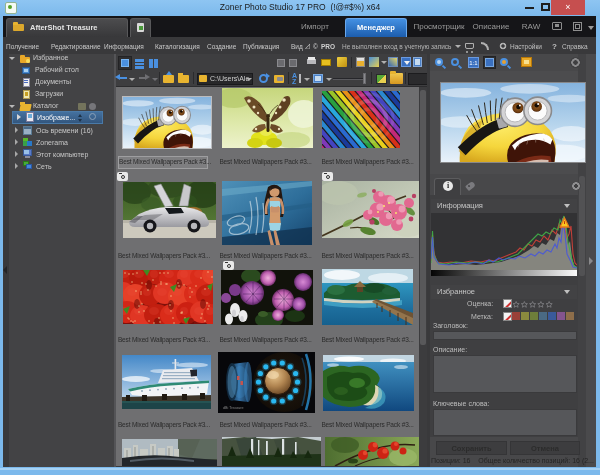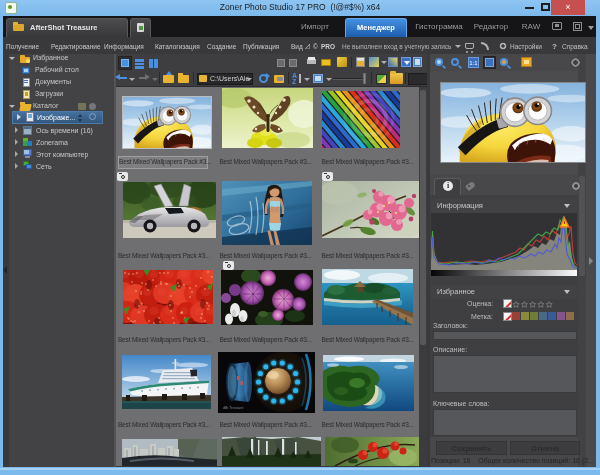--- a/index.html
+++ b/index.html
@@ -44,22 +44,22 @@
 
 <div class="a" style="left:3px;top:16px;width:593px;height:21px;background:#151518"></div>
 <div class="tab" style="left:6px;width:122px"><span style="margin-left:23px">AfterShot Treasure</span></div>
 <div class="a" style="left:13px;top:24px;width:11px;height:7px;background:#dca82c;border-radius:1px"></div>
 <div class="a" style="left:13px;top:22px;width:5px;height:3px;background:#e8b430;border-radius:1px 1px 0 0"></div>
 <div class="tab" style="left:130px;width:21px"></div>
 <div class="a" style="left:137px;top:23px;width:7px;height:9px;background:#d8d8d8;border-radius:1px"></div>
 <div class="a" style="left:139px;top:26px;width:4px;height:4px;background:#4a9a3a"></div>
 <div class="rtab" style="left:300px;width:30px">Импорт</div>
 <div class="a" style="left:345px;top:18px;width:62px;height:19px;border-radius:3px 3px 0 0;background:linear-gradient(#4490e2,#1c5dad);color:#fff;font-weight:bold;font-size:7.5px;text-align:center;line-height:18px;border:1px solid #6aa8ec;border-bottom:none">Менеджер</div>
-<div class="rtab" style="left:412px;width:54px">Гистограмма</div>
-<div class="rtab" style="left:470px;width:42px">Редактор</div>
+<div class="rtab" style="left:412px;width:54px">Просмотрщик</div>
+<div class="rtab" style="left:470px;width:42px">Описание</div>
 <div class="rtab" style="left:518px;width:26px">RAW</div>
 <div class="a" style="left:552px;top:22px;width:10px;height:8px;border:1px solid #8e8e8e;border-radius:1px"></div>
 <div class="a" style="left:555px;top:24px;width:4px;height:3px;background:#8e8e8e"></div>
 <div class="a" style="left:573px;top:22px;width:9px;height:9px;border:1px solid #8e8e8e"></div>
 <div class="a" style="left:575px;top:24px;width:5px;height:5px;border:1px solid #8e8e8e"></div>
 <div class="tri" style="left:588px;top:26px;border-top:4px solid #9a9a9a;border-left:3px solid transparent;border-right:3px solid transparent"></div>
 
 <div class="a" style="left:3px;top:37px;width:593px;height:17px;background:#39393b"></div>
 <span class="a" style="left:6px;top:43px;font-size:6.5px;color:#c9c9c9">Получение</span>
 <span class="a" style="left:51px;top:43px;font-size:6.5px;color:#c9c9c9">Редактирование</span>

